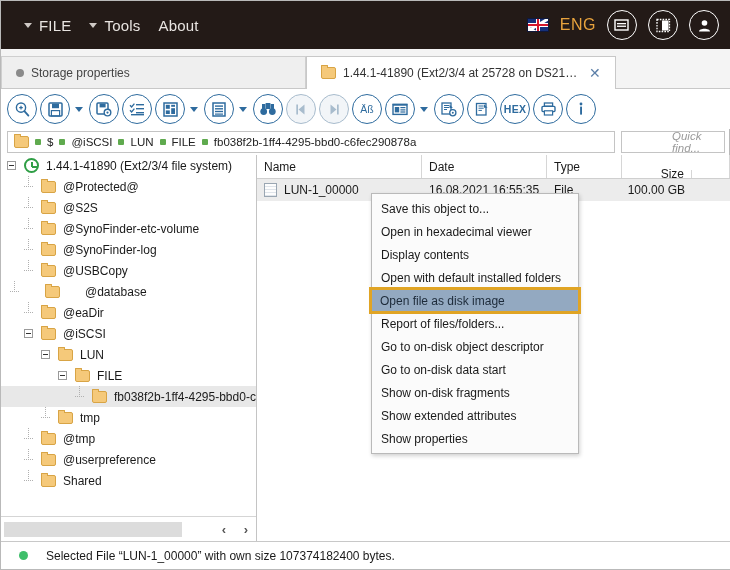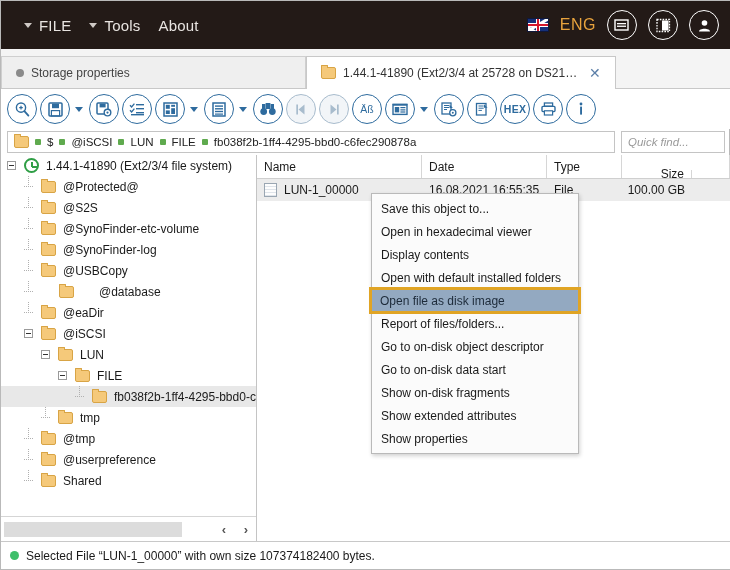--- a/index.html
+++ b/index.html
@@ -91,21 +91,21 @@
   .crumbbox{
     flex:1 1 auto;height:22px;border:1px solid #c4c4c4;background:#fff;
     display:flex;align-items:center;gap:6px;padding:0 6px;box-sizing:border-box;overflow:hidden;
   }
   .crumb-sep{width:6px;height:6px;background:#5faa4e;border-radius:1px;flex:0 0 auto;}
   .crumb-txt{font-size:11.5px;color:#222;white-space:nowrap;}
   .qfind{
     width:104px;height:22px;border:1px solid #c4c4c4;background:#fff;box-sizing:border-box;
     display:flex;align-items:center;padding:0 6px;
   }
-  .qfind span{font-style:italic;color:#9a9a9a;font-size:11.5px;}
+  .qfind span{font-style:italic;color:#9a9a9a;font-size:11.5px;margin-left:44px;}
 
   
   .main{position:absolute;left:0;top:154px;width:730px;height:386px;display:flex;box-sizing:border-box;}
   .treepane{width:256px;height:100%;background:#fff;border-right:1px solid #c4c4c4;box-sizing:border-box;position:relative;overflow:hidden;}
   .treescroll{position:absolute;left:0;top:0;right:0;bottom:26px;overflow:hidden;}
   .row{height:21px;display:flex;align-items:center;white-space:nowrap;font-size:12px;color:#1a1a1a;padding-right:4px;}
   .row.sel{background:#e8e8e8;}
   .expander{
     width:9px;height:9px;border:1px solid #9a9a9a;background:#fff;box-sizing:border-box;
     display:flex;align-items:center;justify-content:center;flex:0 0 auto;position:relative;
@@ -164,21 +164,21 @@
   }
   .mi.hl{
     background:#93a9c1;color:#1d2b3a;
     outline:3px solid #e0a424;outline-offset:-1px;
     margin:0 -1px;width:calc(100% + 2px);
   }
 
   
   .statusbar{
     position:absolute;left:0;bottom:0;width:730px;height:28px;background:#fff;
-    border-top:1px solid #c8c8c8;display:flex;align-items:center;padding-left:9px;box-sizing:border-box;gap:7px;
+    border-top:1px solid #c8c8c8;display:flex;align-items:center;padding-left:18px;box-sizing:border-box;gap:18px;
   }
   .dot-green{width:9px;height:9px;border-radius:50%;background:#3fbf6b;flex:0 0 auto;}
   .status-txt{font-size:12px;color:#1a1a1a;}
 </style>
 </head>
 <body>
 
 <div id="app">
 
   <div class="topbar">
@@ -426,21 +426,21 @@
           <div class="row" style="padding-left: 23px;">
             <span class="dots"></span>
             <span class="folder-ico" style="margin-left: 8px;"></span>
             <span class="rlabel">@SynoFinder-log</span>
           </div>
           <div class="row" style="padding-left: 23px;">
             <span class="dots"></span>
             <span class="folder-ico" style="margin-left: 8px;"></span>
             <span class="rlabel">@USBCopy</span>
           </div>
-          <div class="row" style="padding-left: 23px; gap: 18px;">
+          <div class="row" style="padding-left: 9px; gap: 18px;">
             <span class="dots"></span>
             <span class="folder-ico" style="margin-left: 8px;"></span>
             <span class="rlabel">@database</span>
           </div>
           <div class="row" style="padding-left: 23px;">
             <span class="dots"></span>
             <span class="folder-ico" style="margin-left: 8px;"></span>
             <span class="rlabel">@eaDir</span>
           </div>
           <div class="row" style="padding-left: 23px;">

